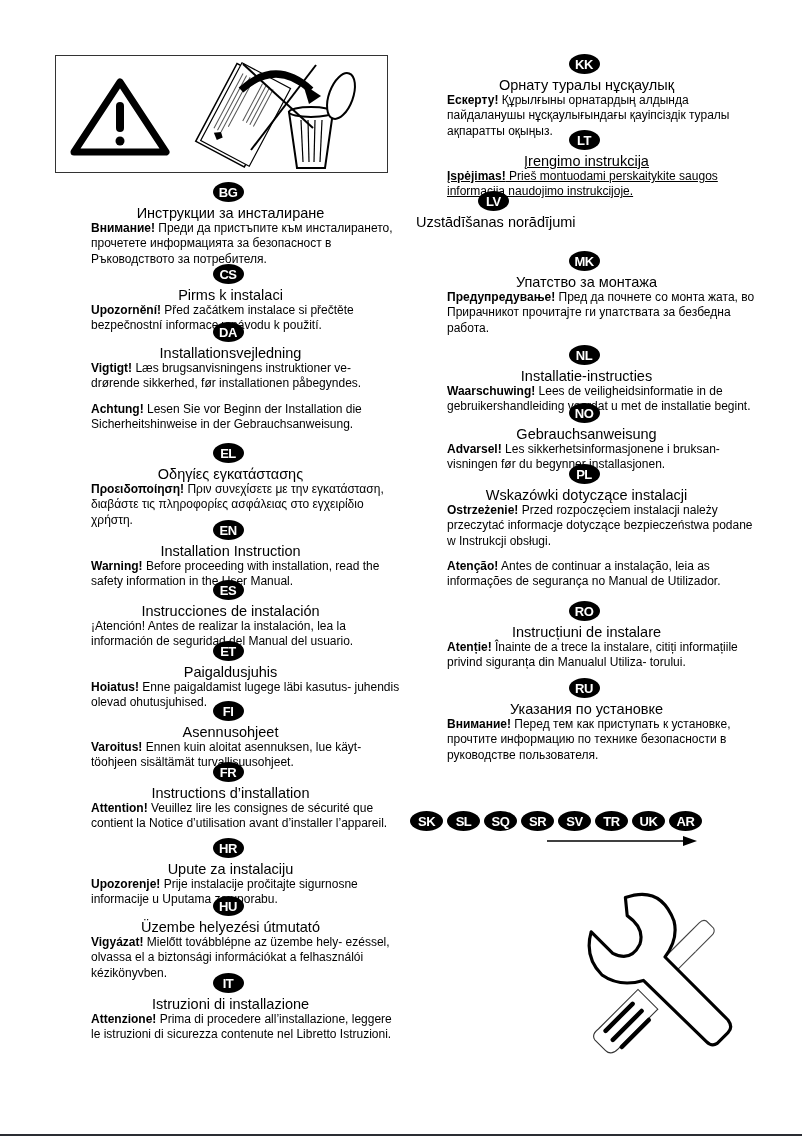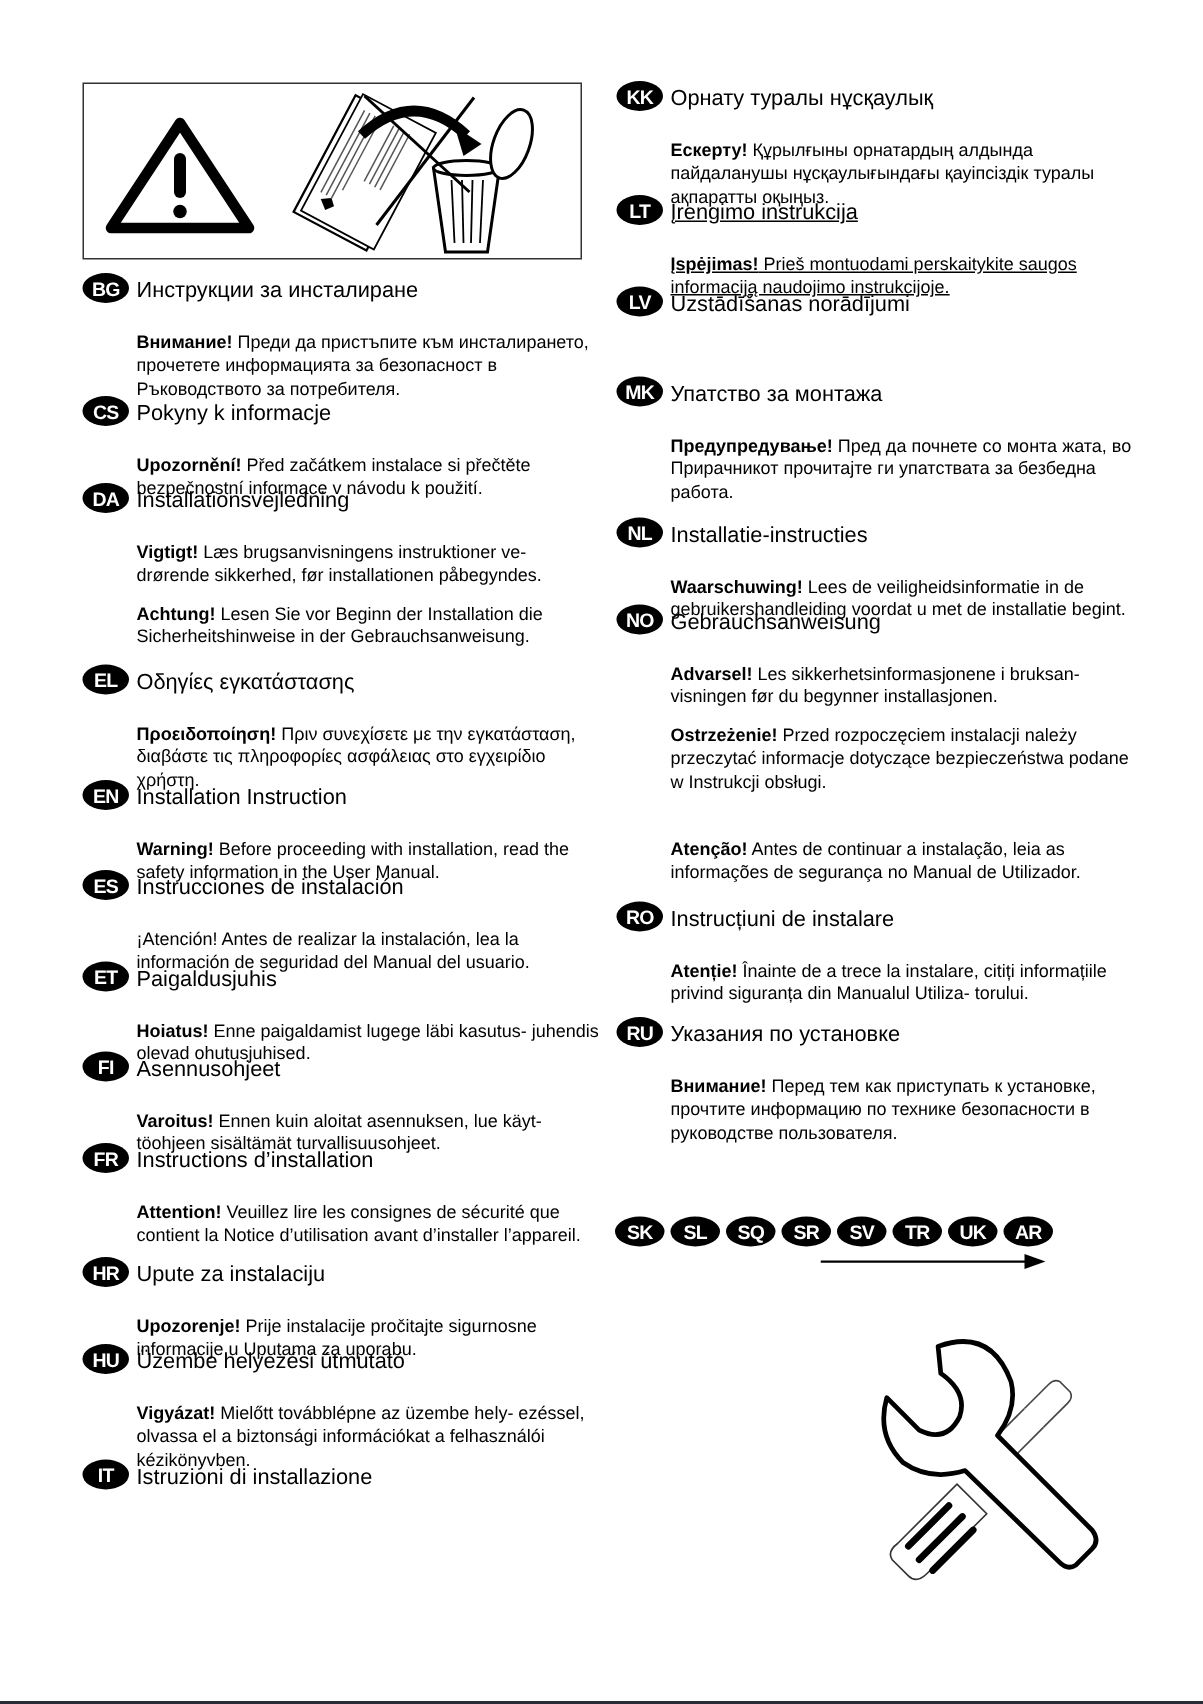--- a/index.html
+++ b/index.html
@@ -10,21 +10,21 @@
   .page-bottom-line { position: absolute; left: 0; right: 0; bottom: 0; height: 2px; background: #2a2d33; }
   .warn-box {
     position: absolute; left: 55px; top: 55px; width: 333px; height: 118px;
     border: 1px solid #333; box-sizing: border-box; background: #fff;
   }
   .warn-box svg { position: absolute; }
   .col { position: absolute; width: 350px; }
   .col-left { left: 55px; top: 183px; }
   .col-right { left: 411px; top: 55px; }
   .entry { position: relative; }
-  .entry-head { display: flex; align-items: flex-start; height: 20px; }
+  .entry-head { display: flex; align-items: center; height: 20px; flex-direction: column; }
   .badge {
     display: inline-flex; align-items: center; justify-content: center;
     background: #000; color: #fff; font-weight: bold; font-size: 13px;
     width: 31px; height: 20px; border-radius: 50% / 50%; letter-spacing: -0.5px;
     flex: 0 0 auto; margin-top: -1px;
   }
   .entry-title { font-size: 14.5px; margin-left: 5px; margin-top: 3px; line-height: 16px; white-space: nowrap; }
   .entry-body {
     font-size: 12px; line-height: 15.4px; margin-left: 36px; margin-top: 18px; width: 310px;
   }
@@ -79,21 +79,21 @@
   <div class="entry" style="position:absolute;top:0;">
     <div class="entry-head">
         <span class="badge">BG</span>
         <span class="entry-title">Инструкции за инсталиране</span>
       </div>
     <div class="entry-body"><b>Внимание!</b><span> Преди да пристъпите към инсталирането, прочетете информацията за безопасност в Ръководството за потребителя.</span></div>
   </div>
   <div class="entry" style="position:absolute;top:82px;">
     <div class="entry-head">
         <span class="badge">CS</span>
-        <span class="entry-title">Pokyny k informacje</span>
+        <span class="entry-title">Pirms k instalaci</span>
       </div>
     <div class="entry-body"><b>Upozornění!</b><span> Před začátkem instalace si přečtěte bezpečnostní informace v návodu k použití.</span></div>
   </div>
   <div class="entry" style="position:absolute;top:140px;">
     <div class="entry-head">
         <span class="badge">DA</span>
         <span class="entry-title">Installationsvejledning</span>
       </div>
     <div class="entry-body"><b>Vigtigt!</b><span> Læs brugsanvisningens instruktioner ve- drørende sikkerhed, før installationen påbegyndes.</span></div>
   </div>
@@ -154,20 +154,21 @@
         <span class="badge">HU</span>
         <span class="entry-title">Üzembe helyezési útmutató</span>
       </div>
     <div class="entry-body"><b>Vigyázat!</b><span> Mielőtt továbblépne az üzembe hely- ezéssel, olvassa el a biztonsági információkat  a felhasználói kézikönyvben.</span></div>
   </div>
   <div class="entry" style="position:absolute;top:791px;">
     <div class="entry-head">
         <span class="badge">IT</span>
         <span class="entry-title">Istruzioni di installazione</span>
       </div>
+    <div class="entry-body"><b>Attenzione!</b><span> Prima di procedere all’installazione, leggere le istruzioni di sicurezza contenute nel Libretto Istruzioni.</span></div>
   </div>
 </div>
 
 <div class="col col-right">
   <div class="entry" style="position:absolute;top:0;">
     <div class="entry-head">
         <span class="badge">KK</span>
         <span class="entry-title">Орнату туралы нұсқаулық</span>
       </div>
     <div class="entry-body"><b>Ескерту!</b><span> Құрылғыны орнатардың алдында пайдаланушы нұсқаулығындағы қауіпсіздік туралы ақпаратты оқыңыз.</span></div>
@@ -200,20 +201,24 @@
     <div class="entry-body"><b>Waarschuwing!</b><span> Lees de veiligheidsinformatie in de gebruikershandleiding voordat u met de installatie begint.</span></div>
   </div>
   <div class="entry" style="position:absolute;top:349px;">
     <div class="entry-head">
         <span class="badge">NO</span>
         <span class="entry-title">Gebrauchsanweisung</span>
       </div>
     <div class="entry-body"><b>Advarsel!</b><span> Les sikkerhetsinformasjonene i bruksan- visningen før du begynner installasjonen.</span></div>
   </div>
   <div class="entry" style="position:absolute;top:410px;">
+    <div class="entry-head">
+        <span class="badge">PL</span>
+        <span class="entry-title">Wskazówki dotyczące instalacji</span>
+      </div>
     <div class="entry-body"><b>Ostrzeżenie!</b><span> Przed rozpoczęciem instalacji należy przeczytać informacje dotyczące bezpieczeństwa podane w Instrukcji obsługi.</span></div>
   </div>
   <div class="entry" style="position:absolute;top:486px;">
     <div class="entry-body"><b>Atenção!</b><span> Antes de continuar a instalação, leia as informações de segurança no Manual de Utilizador.</span></div>
   </div>
   <div class="entry" style="position:absolute;top:547px;">
     <div class="entry-head">
         <span class="badge">RO</span>
         <span class="entry-title">Instrucțiuni de instalare</span>
       </div>

